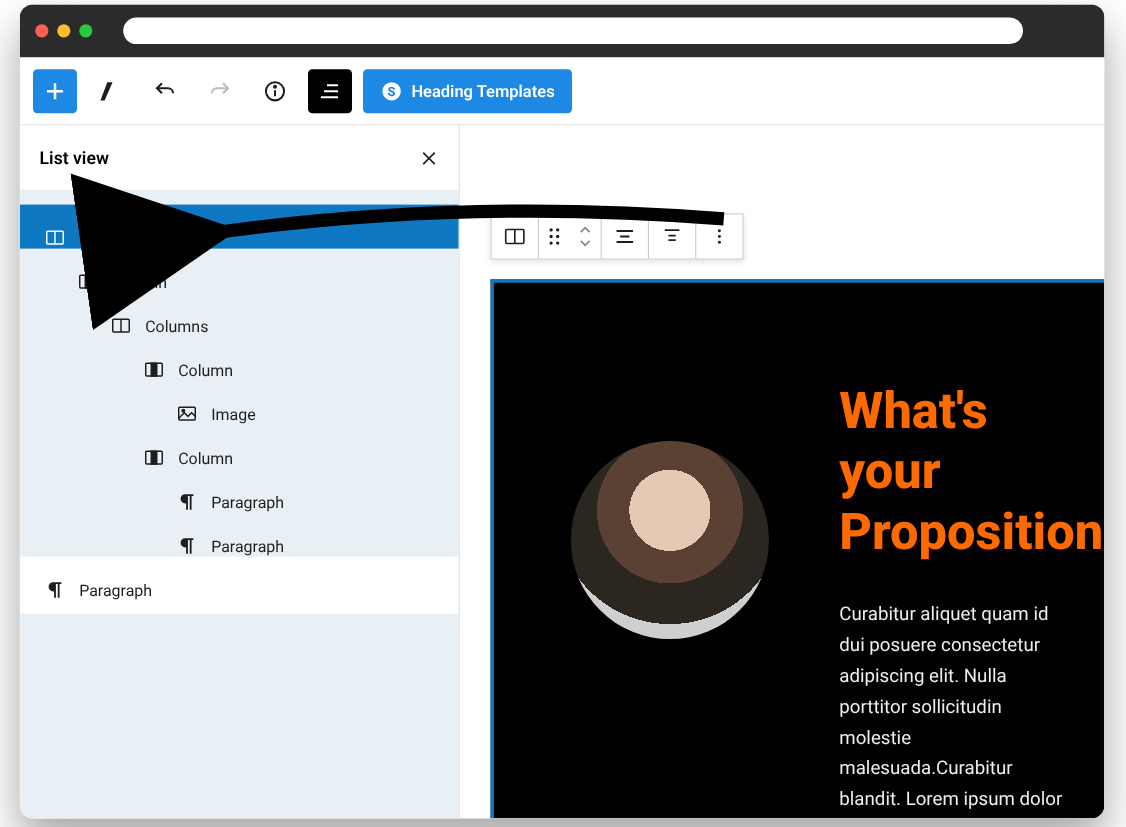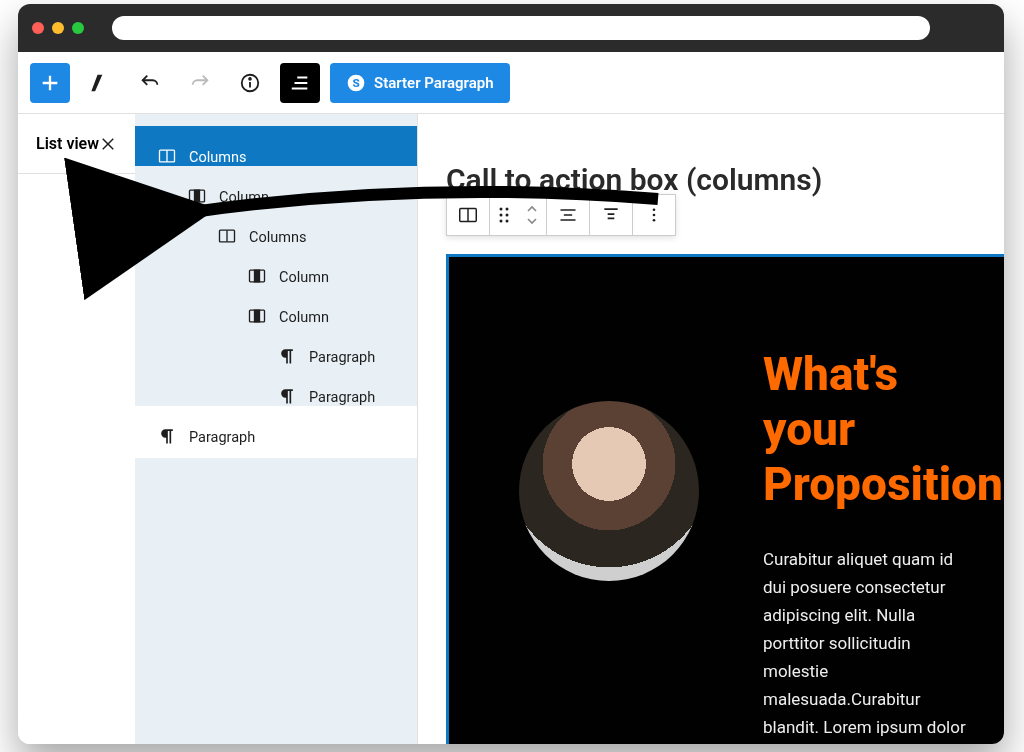--- a/index.html
+++ b/index.html
@@ -37,21 +37,21 @@
   .starter-btn {
     height: 40px; padding: 0 16px; background:#1e88e5; color:#fff; border-radius:4px;
     display:flex; align-items:center; gap:8px; font-weight:600; font-size:15px;
   }
   svg { display:block; }
 
   .main { flex:1; display:flex; min-height:0;}
 
   
   .panel {
-    width: 400px; border-right: 1px solid #e0e0e0; display:flex; flex-direction:row;
+    width: 400px; border-right: 1px solid #e0e0e0; display:flex; flex-direction:column;
     background:#fff;
   }
   .panel-header {
     height: 60px; display:flex; align-items:center; justify-content:space-between;
     padding: 0 18px; border-bottom:1px solid #e0e0e0; font-weight:600; font-size:16px;
   }
   .close-x { font-size:20px; cursor:pointer; color:#1e1e1e;}
 
   .tree { padding: 12px 0 40px 0; background:#e8f0f6; flex:1; overflow:hidden;}
   .tree-row {
@@ -147,21 +147,21 @@
             <line x1="9" y1="6" x2="20" y2="6"></line>
             <line x1="6" y1="12" x2="20" y2="12"></line>
             <line x1="3" y1="18" x2="20" y2="18"></line>
           </svg>
       </div>
       <div class="starter-btn">
         <svg width="20" height="20" viewBox="0 0 24 24">
             <circle cx="12" cy="12" r="10" fill="#fff"></circle>
             <text x="12" y="17" text-anchor="middle" font-size="14" font-weight="800" fill="#1e88e5">S</text>
           </svg>
-        <span>Starter Paragraph</span>
+        <span>Heading Templates</span>
       </div>
     </div>
 
     <div class="main">
 
       <div class="panel">
         <div class="panel-header">
           <span>List view</span>
           <span class="close-x">
             <svg width="18" height="18" viewBox="0 0 24 24" stroke="#1e1e1e" stroke-width="2">
@@ -202,20 +202,30 @@
               </div>
               <div class="tree-row" style="--indent:112px">
                 <span class="ticon">
                   <svg width="20" height="20" viewBox="0 0 24 24" fill="none" stroke="#1e1e1e" stroke-width="1.6">
                     <rect x="3" y="5" width="18" height="14" rx="1"></rect>
                     <rect x="9" y="5" width="6" height="14" fill="#1e1e1e"></rect>
                   </svg>
                 </span>
                 <span>Column</span>
               </div>
+              <div class="tree-row" style="--indent:142px">
+                <span class="ticon">
+                  <svg width="20" height="20" viewBox="0 0 24 24" fill="none" stroke="#1e1e1e" stroke-width="1.6">
+                    <rect x="3" y="5" width="18" height="14" rx="1"></rect>
+                    <polyline points="3,17 9,11 13,15 17,11 21,15"></polyline>
+                    <circle cx="8" cy="9" r="1.4" fill="#1e1e1e"></circle>
+                  </svg>
+                </span>
+                <span>Image</span>
+              </div>
               <div class="tree-row" style="--indent:112px">
                 <span class="ticon">
                   <svg width="20" height="20" viewBox="0 0 24 24" fill="none" stroke="#1e1e1e" stroke-width="1.6">
                     <rect x="3" y="5" width="18" height="14" rx="1"></rect>
                     <rect x="9" y="5" width="6" height="14" fill="#1e1e1e"></rect>
                   </svg>
                 </span>
                 <span>Column</span>
               </div>
               <div class="tree-row" style="--indent:142px">
@@ -242,21 +252,20 @@
                     <path d="M10 4 a5 5 0 0 0 0 10 h1 v7 h2 V6 h2 v15 h2 V6 h2 V4 Z"></path>
                   </svg>
                 </span>
                 <span>Paragraph</span>
               </div>
             </div>
           </div>
       </div>
 
       <div class="workspace">
-        <div class="page-title">Call to action box (columns)</div>
 
         <div class="block-toolbar">
           <div class="bt-group">
             <div class="bt-btn">
               <svg width="22" height="22" viewBox="0 0 24 24" fill="none" stroke="#1e1e1e" stroke-width="1.6">
                   <rect x="3" y="5" width="18" height="14" rx="1"></rect>
                   <line x1="12" y1="5" x2="12" y2="19"></line>
                 </svg>
             </div>
           </div>

